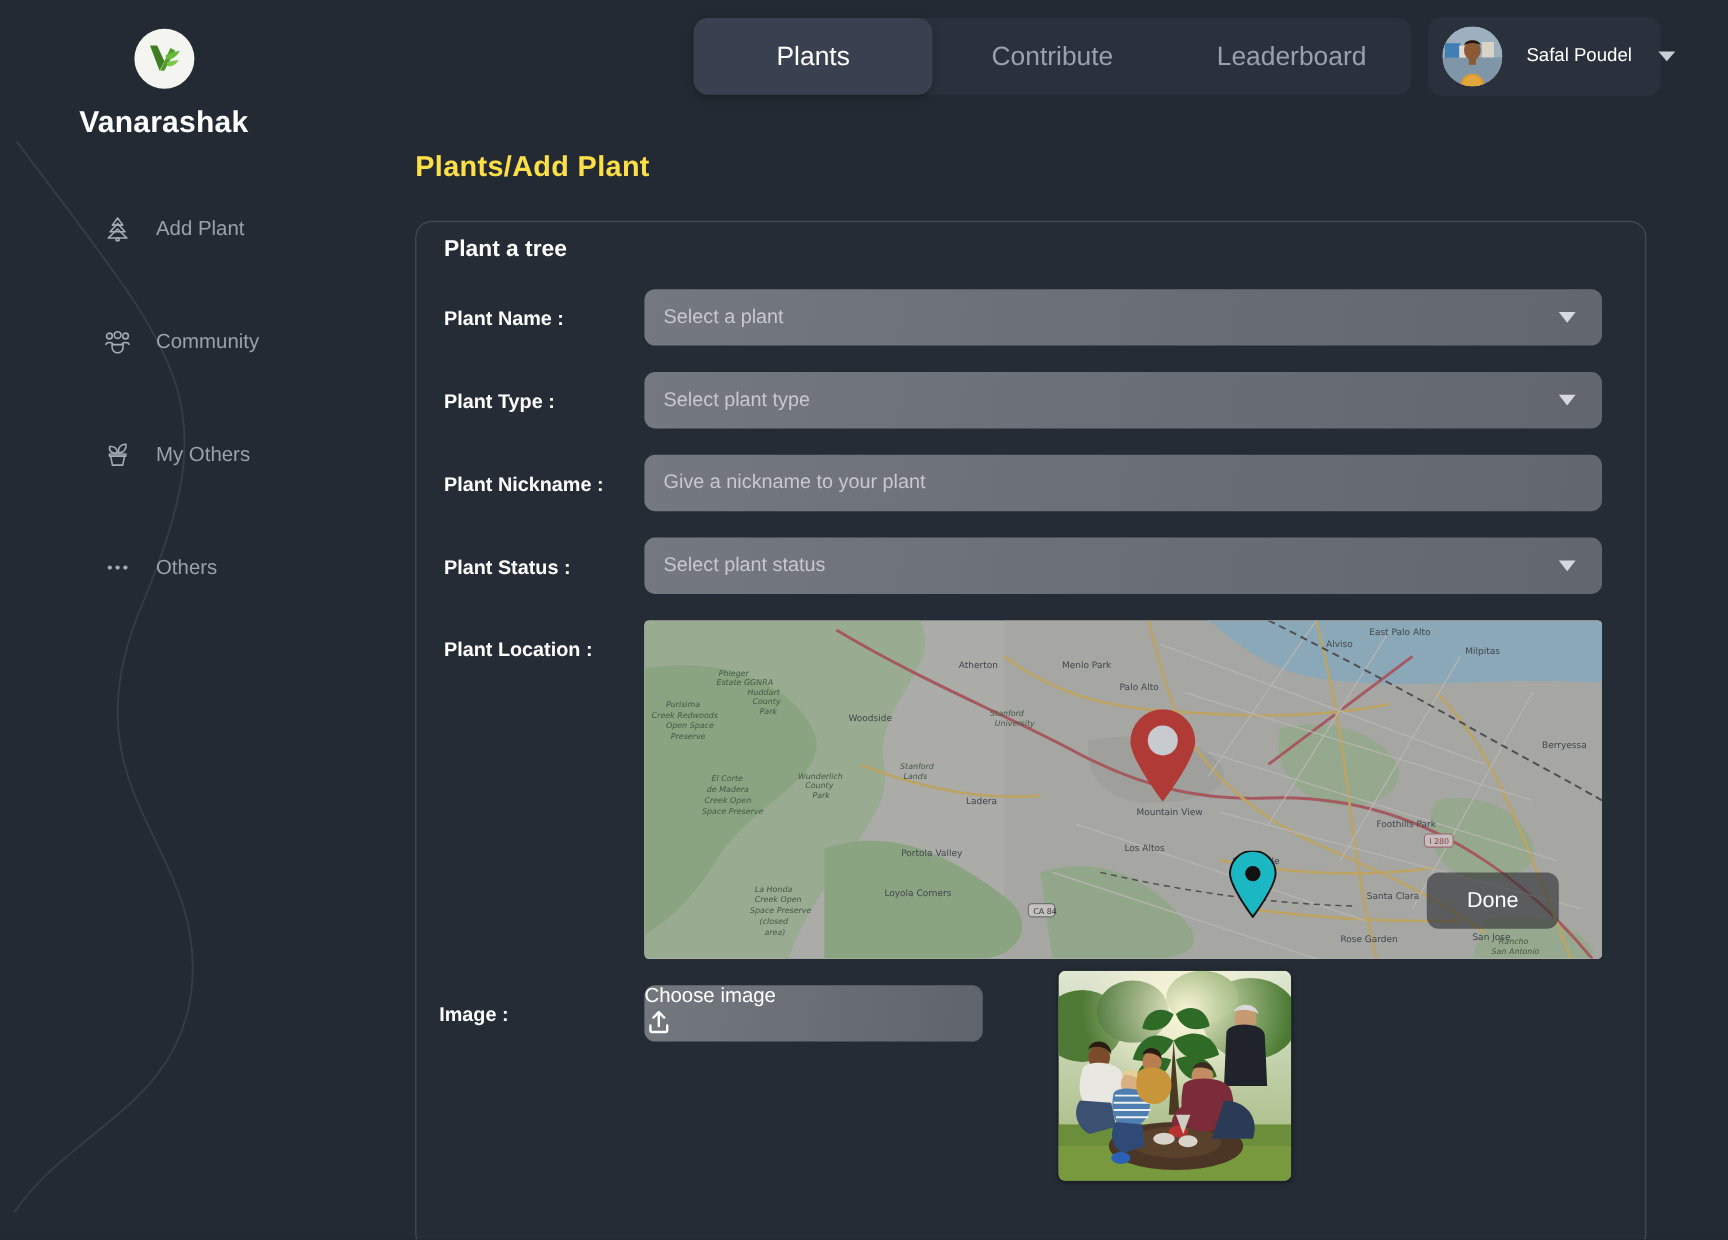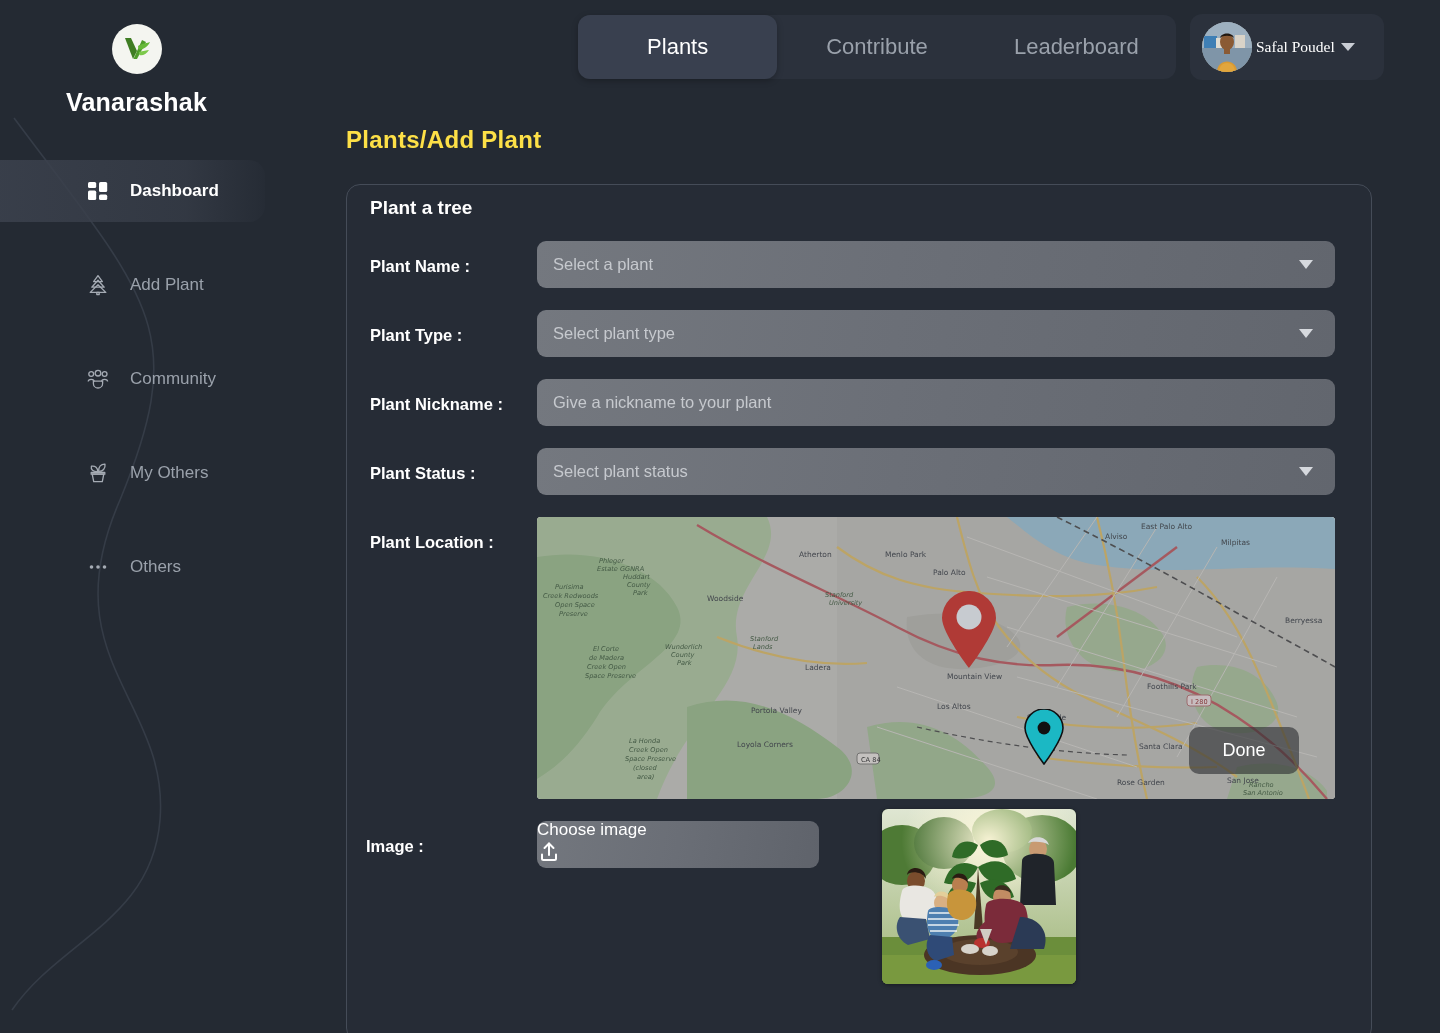--- a/index.html
+++ b/index.html
@@ -89,23 +89,22 @@
 
   .userchip {
     position: absolute;
     left: 1190px; top: 14px;
     width: 194px; height: 66px;
     background: #2b313c;
     border-radius: 12px;
     display: flex;
     align-items: center;
     padding: 0 12px;
-    gap: 4px;
+    gap: 20px;
     cursor: pointer;
-    font-family: Liberation Serif, serif;
   }
   .avatar {
     width: 50px; height: 50px;
     border-radius: 50%;
     overflow: hidden;
     flex: none;
     background: #6d5a3e;
   }
   .username {
     color: #ffffff;
@@ -319,31 +318,20 @@
           <rect x="22" y="27" width="6" height="5" fill="#8a5a34"></rect>
         </svg>
       </div>
       <div class="username">Safal Poudel</div>
       <div class="caret-dn"></div>
     </div>
   </div>
 
   <div class="sidebar">
 
-    <div class="side-item active">
-      <span class="ico">
-        <svg width="24" height="24" viewBox="0 0 24 24">
-          <rect x="2" y="3" width="8.2" height="6" rx="1.6" fill="#ffffff"></rect>
-          <rect x="13" y="3" width="8.2" height="10" rx="1.6" fill="#ffffff"></rect>
-          <rect x="2" y="11.6" width="8.2" height="9.4" rx="1.6" fill="#ffffff"></rect>
-          <rect x="13" y="15.6" width="8.2" height="5.4" rx="1.6" fill="#ffffff"></rect>
-        </svg>
-      </span>
-      <span class="side-label">Dashboard</span>
-    </div>
 
     <div class="side-item">
       <span class="ico">
         <svg width="24" height="24" viewBox="0 0 24 24" fill="none" stroke="#a5abb4" stroke-width="1.3" stroke-linejoin="round">
           <path d="M12 2.6 L7.6 8.6 H16.4 Z"></path>
           <path d="M12 7.2 L5.8 14.2 H18.2 Z"></path>
           <path d="M12 11.8 L4.2 19.4 H19.8 Z"></path>
           <path d="M10.8 19.4 h2.4 v2.1 h-2.4 z"></path>
         </svg>
       </span>

